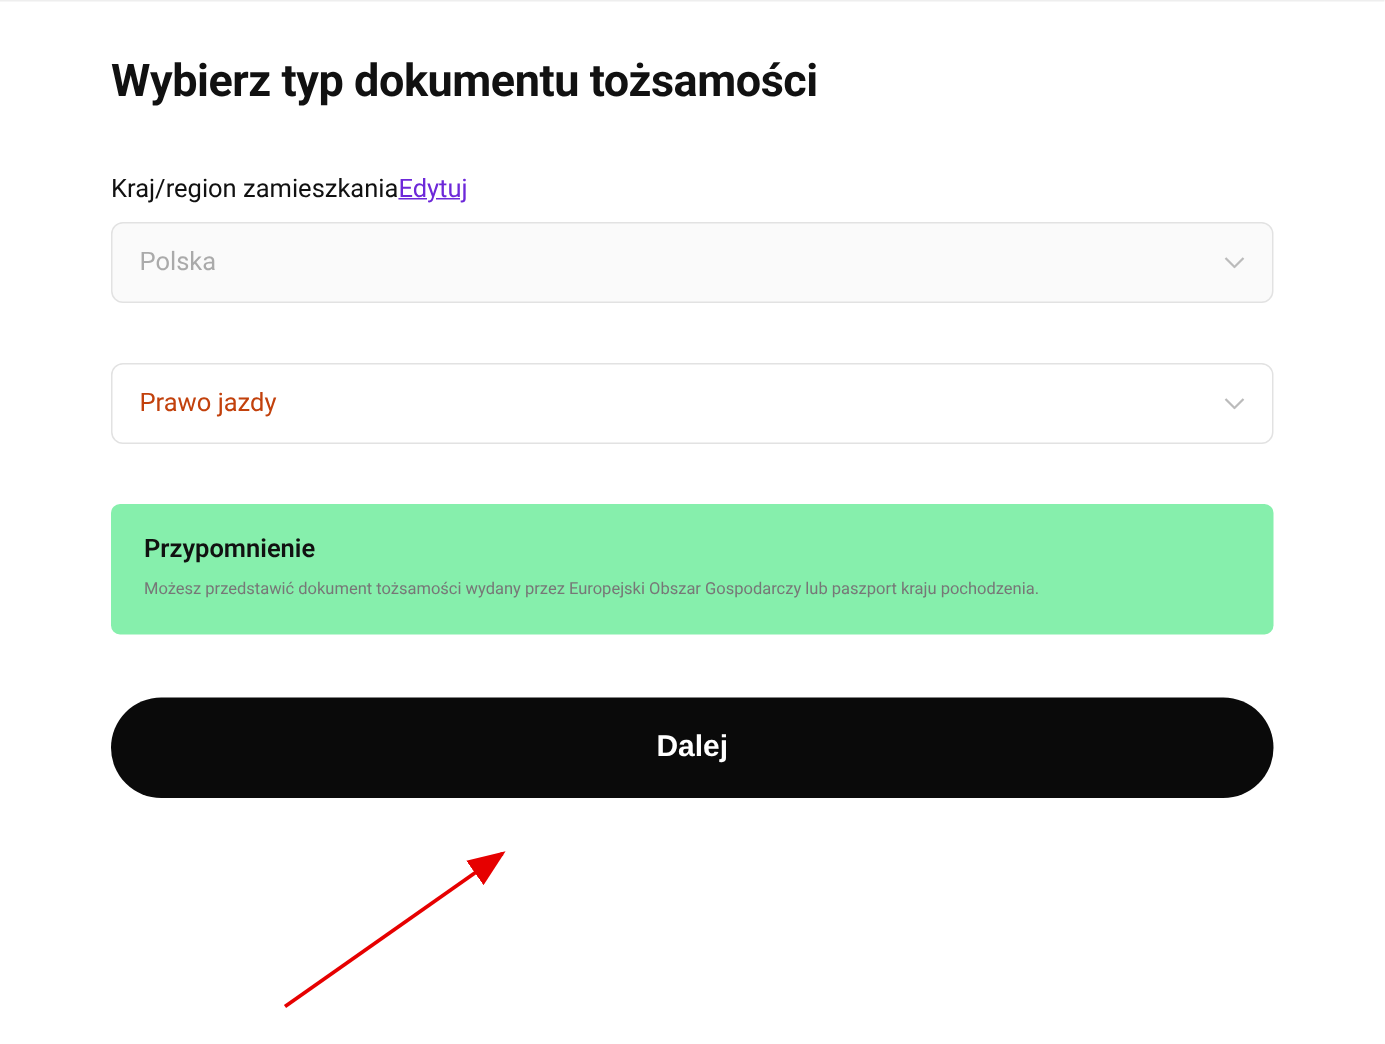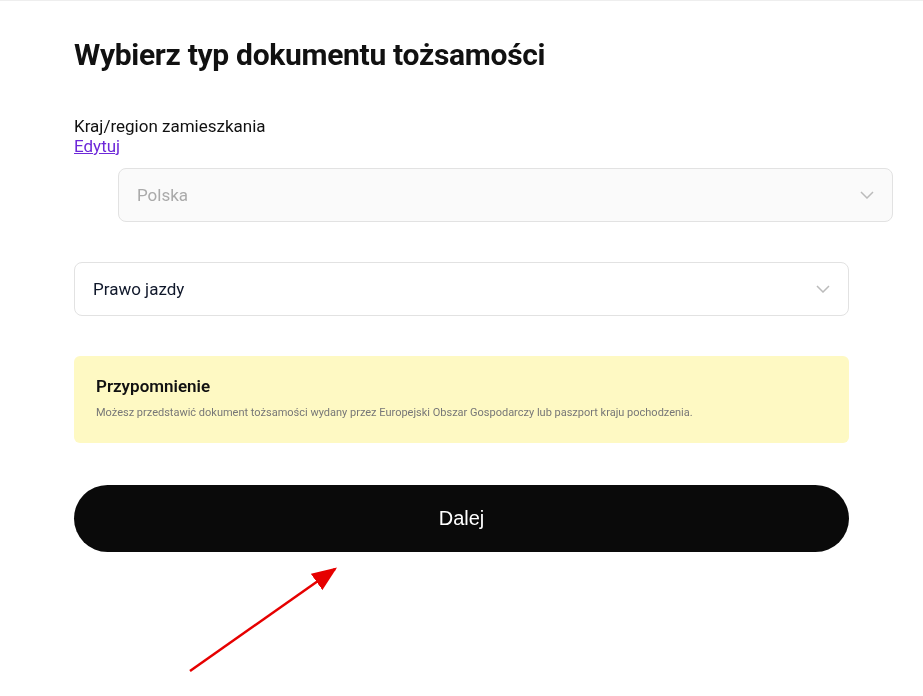--- a/index.html
+++ b/index.html
@@ -22,21 +22,20 @@
       font-size: 30px;
       font-weight: 700;
       color: #111;
       margin-bottom: 44px;
       letter-spacing: -0.3px;
     }
     .field-row {
       display: flex;
       align-items: baseline;
       margin-bottom: 12px;
-      flex-direction: column;
     }
     .field-label {
       font-size: 17px;
       color: #111;
     }
     .edit-link {
       font-size: 17px;
       color: #6d28d9;
       text-decoration: underline;
       cursor: pointer;
@@ -47,46 +46,45 @@
       border-radius: 8px;
       padding: 16px 18px;
       display: flex;
       justify-content: space-between;
       align-items: center;
       cursor: pointer;
       background: #fff;
     }
     .select-box.disabled {
       background: #fafafa;
-      margin-left: 44px;
     }
     .select-value {
       font-size: 17px;
-      color: #0f172a;
+      color: #c2410c;
     }
     .select-value.muted {
       color: #aaa;
     }
     .chevron {
       width: 14px;
       height: 14px;
       display: flex;
       align-items: center;
       justify-content: center;
     }
     .chevron svg {
       stroke: #bbb;
       fill: none;
       stroke-width: 1.5;
     }
     .field-group {
       margin-bottom: 40px;
     }
     .reminder {
-      background: #fef9c3;
+      background: #86efac;
       border-radius: 6px;
       padding: 20px 22px 22px 22px;
       margin-top: 30px;
       margin-bottom: 42px;
     }
     .reminder-title {
       font-size: 17px;
       font-weight: 600;
       color: #111;
       margin-bottom: 8px;
@@ -94,21 +92,21 @@
     .reminder-text {
       font-size: 11px;
       color: #777;
       line-height: 1.55;
     }
     .primary-btn {
       width: 100%;
       background: #0a0a0a;
       color: #fff;
       font-size: 20px;
-      font-weight: 400;
+      font-weight: 700;
       border: none;
       border-radius: 38px;
       padding: 22px 0;
       cursor: pointer;
     }
     .arrow-annotation {
       position: absolute;
       left: 170px;
       top: 540px;
       pointer-events: none;

